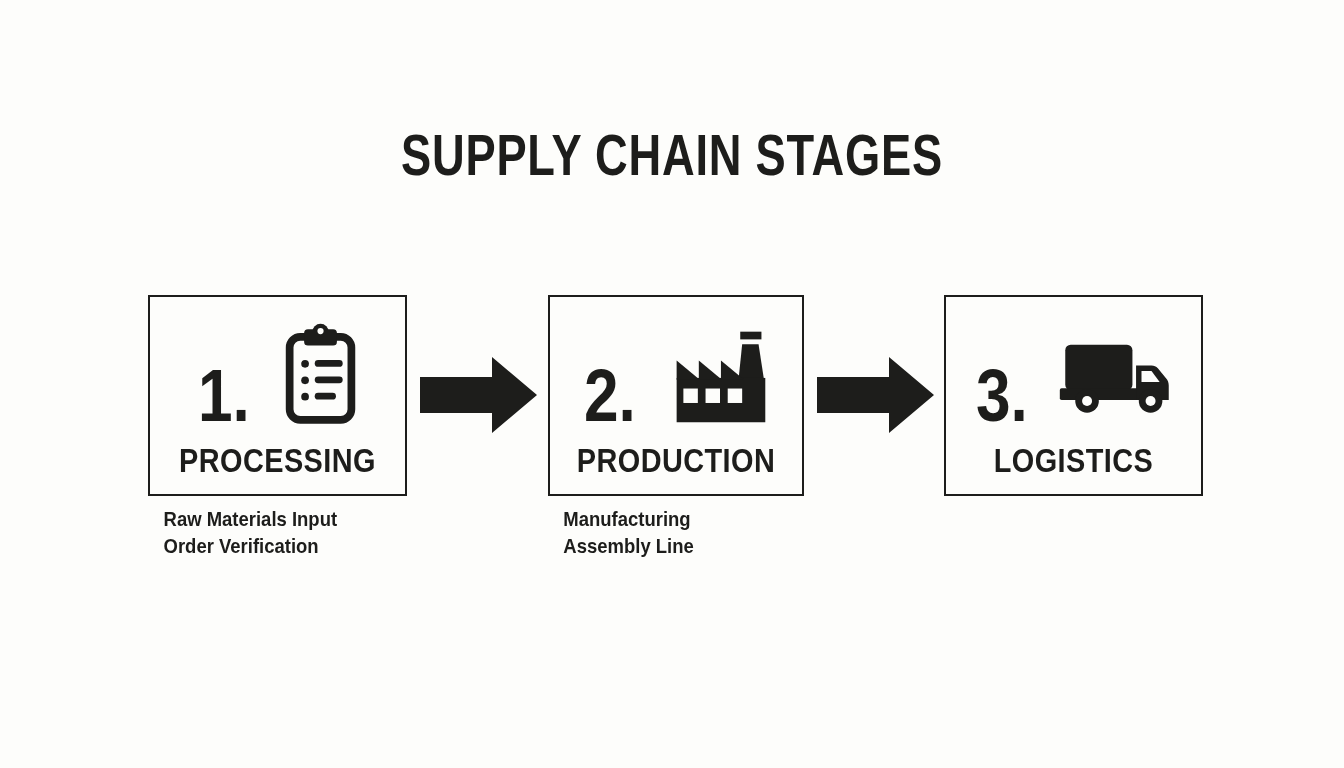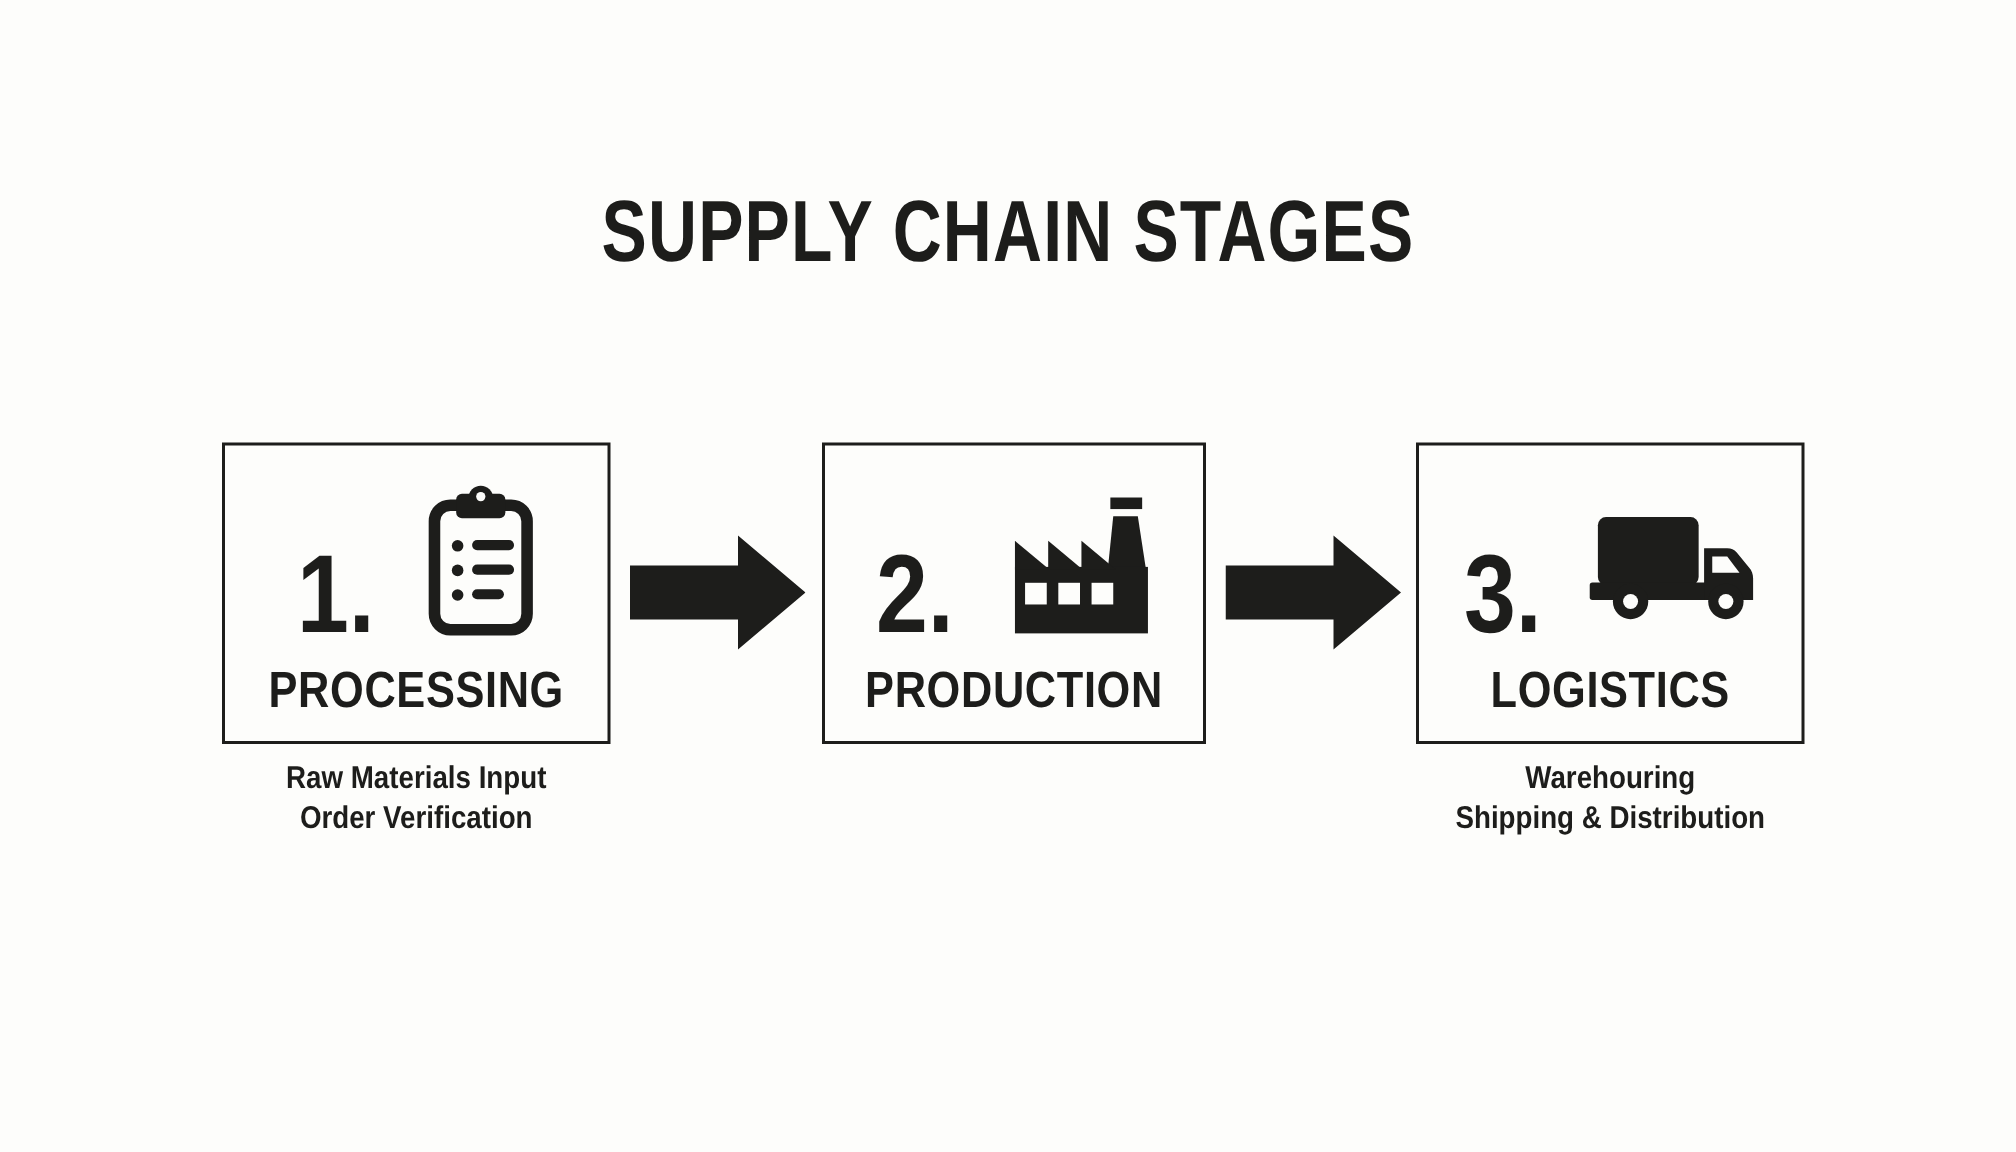--- a/index.html
+++ b/index.html
@@ -77,21 +77,21 @@
   }
   .arrow {
     position: absolute;
     top: 355px;
   }
   .arrow.a1 { left: 420px; }
   .arrow.a2 { left: 817px; }
   .caption {
     position: absolute;
     top: 505px;
-    text-align: center;
+    text-align: left;
     font-size: 21px;
     font-weight: bold;
     line-height: 27px;
   }
   .caption.c1 { left: 148px; width: 259px; }
   .caption.c2 { left: 548px; width: 256px; }
   .caption.c3 { left: 944px; width: 259px; }
   .caption .line {
     transform: scaleX(0.88);
     transform-origin: center;
@@ -166,18 +166,18 @@
         <circle class="paper" cx="102" cy="66" r="5.5"></circle>
       </svg>
     </div>
     <div class="stage-label">LOGISTICS</div>
   </div>
 
   <div class="caption c1">
     <div class="line">Raw Materials Input</div>
     <div class="line">Order Verification</div>
   </div>
-  <div class="caption c3">
-    <div class="line">Warehouring</div>
-    <div class="line">Shipping &amp; Distribution</div>
+  <div class="caption c2">
+    <div class="line">Manufacturing</div>
+    <div class="line">Assembly Line</div>
   </div>
 
 </div>
 
 </body></html>

